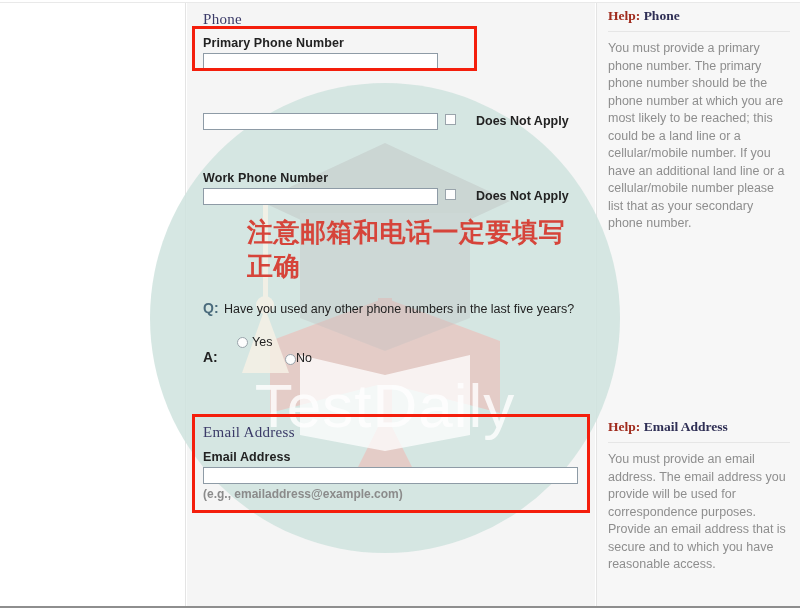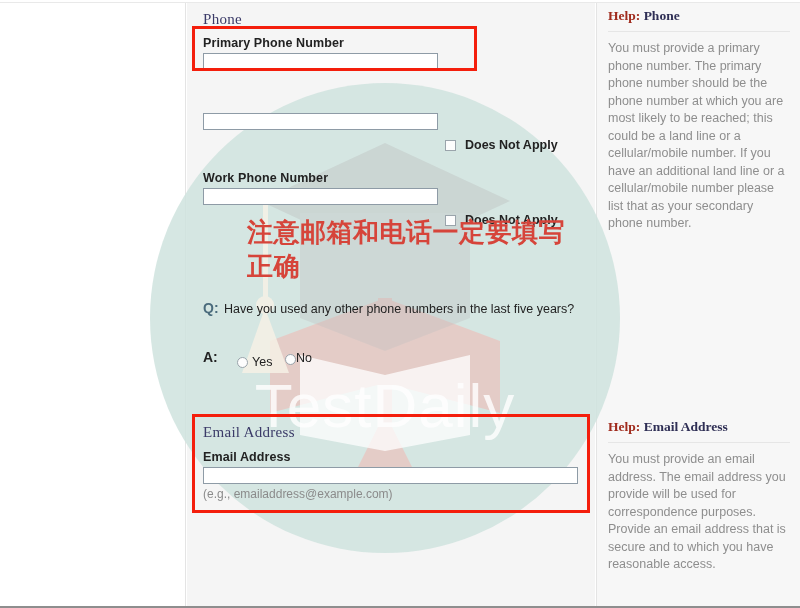--- a/index.html
+++ b/index.html
@@ -132,24 +132,22 @@
     box-sizing: border-box;
     font-family: "Liberation Sans", sans-serif;
     font-size: 12px;
     padding: 0 3px;
     color: #222;
     outline: none;
   }
 
   .cb-row {
     display: inline-flex;
-    align-items: center;
-    gap: 9px;
+    gap: 20px;
     vertical-align: top;
-    margin-top: 24px;
   }
   .cb-box {
     width: 11px; height: 11px;
     border: 1px solid #9aa4ab;
     background: #fdfdfd;
     box-sizing: border-box;
     display: inline-block;
   }
   .cb-label {
     font-family: "Liberation Sans", sans-serif;
@@ -185,20 +183,21 @@
     font-family: "Liberation Sans", sans-serif;
     font-size: 12.5px;
     color: #222222;
     line-height: 17px;
   }
 
   .hint {
     font-family: "Liberation Sans", sans-serif;
     font-size: 12px;
     color: #8b8b8b;
+    font-weight: bold;
   }
 
   
   .cn-note {
     position: absolute;
     left: 247px; top: 215px;
     width: 340px;
     font-family: "DejaVu Sans", sans-serif;
     font-size: 26px;
     font-weight: bold;
@@ -299,21 +298,21 @@
     <input class="abs layer txt-input" style="left: 16px; top: 185px; width: 235px;" type="text" value="">
     <div class="abs layer cb-row" style="left:258px; top:186px;">
       <span class="cb-box"></span>
       <span class="cb-label">Does Not Apply</span>
     </div>
 
     <div class="abs layer qa-marker" style="left:16px; top:297px;">Q:</div>
     <div class="abs layer qa-text" style="left:37px; top:298px; width:355px;">Have you used any other phone numbers in the last five years?</div>
 
     <div class="abs layer qa-marker a" style="left:16px; top:346px;">A:</div>
-    <div class="abs layer" style="left:50px; top:352px; display:flex; align-items:center; gap:4px;">
+    <div class="abs layer" style="left:50px; top:332px; display:flex; align-items:center; gap:4px;">
       <span class="radio-dot"></span>
       <span class="radio-label">Yes</span>
     </div>
     <div class="abs layer" style="left:98px; top:348px; display:flex; align-items:flex-end; ">
       <span class="radio-dot"></span>
       <span class="radio-label">No</span>
     </div>
 
     <div class="abs layer section-head" style="left:16px; top:421px;">Email Address</div>
 

